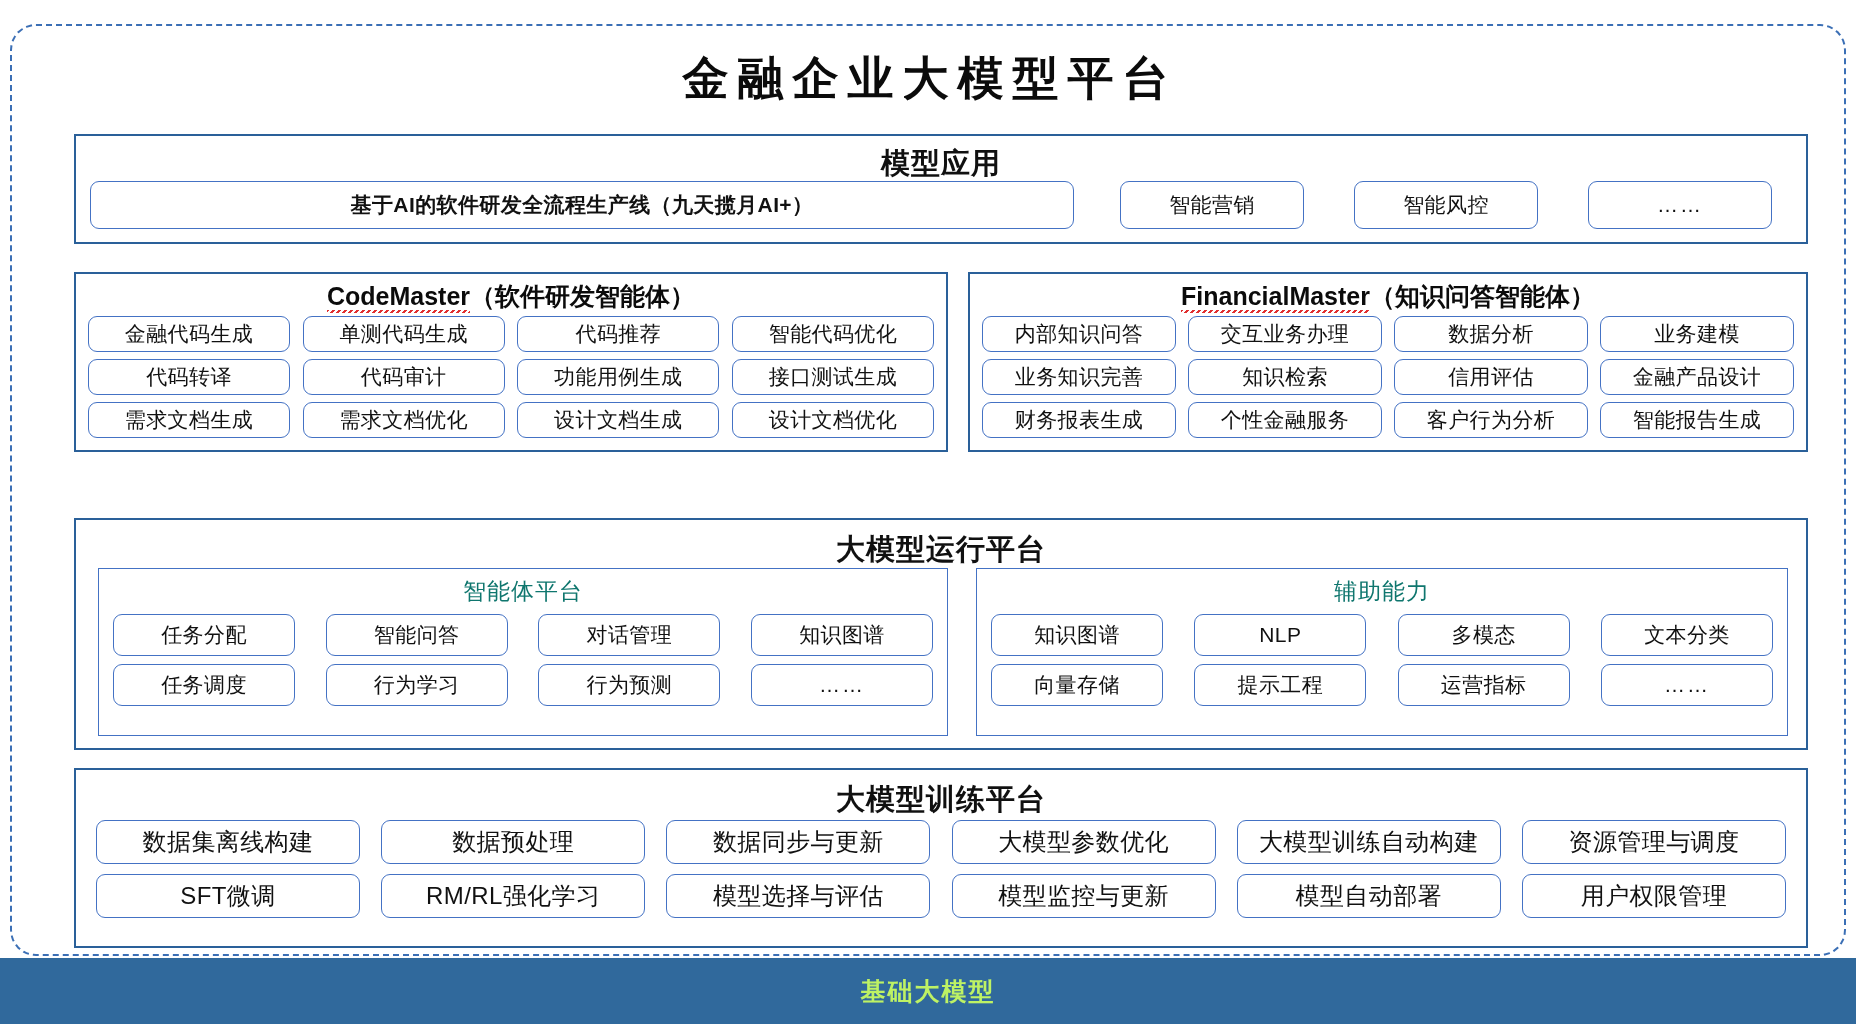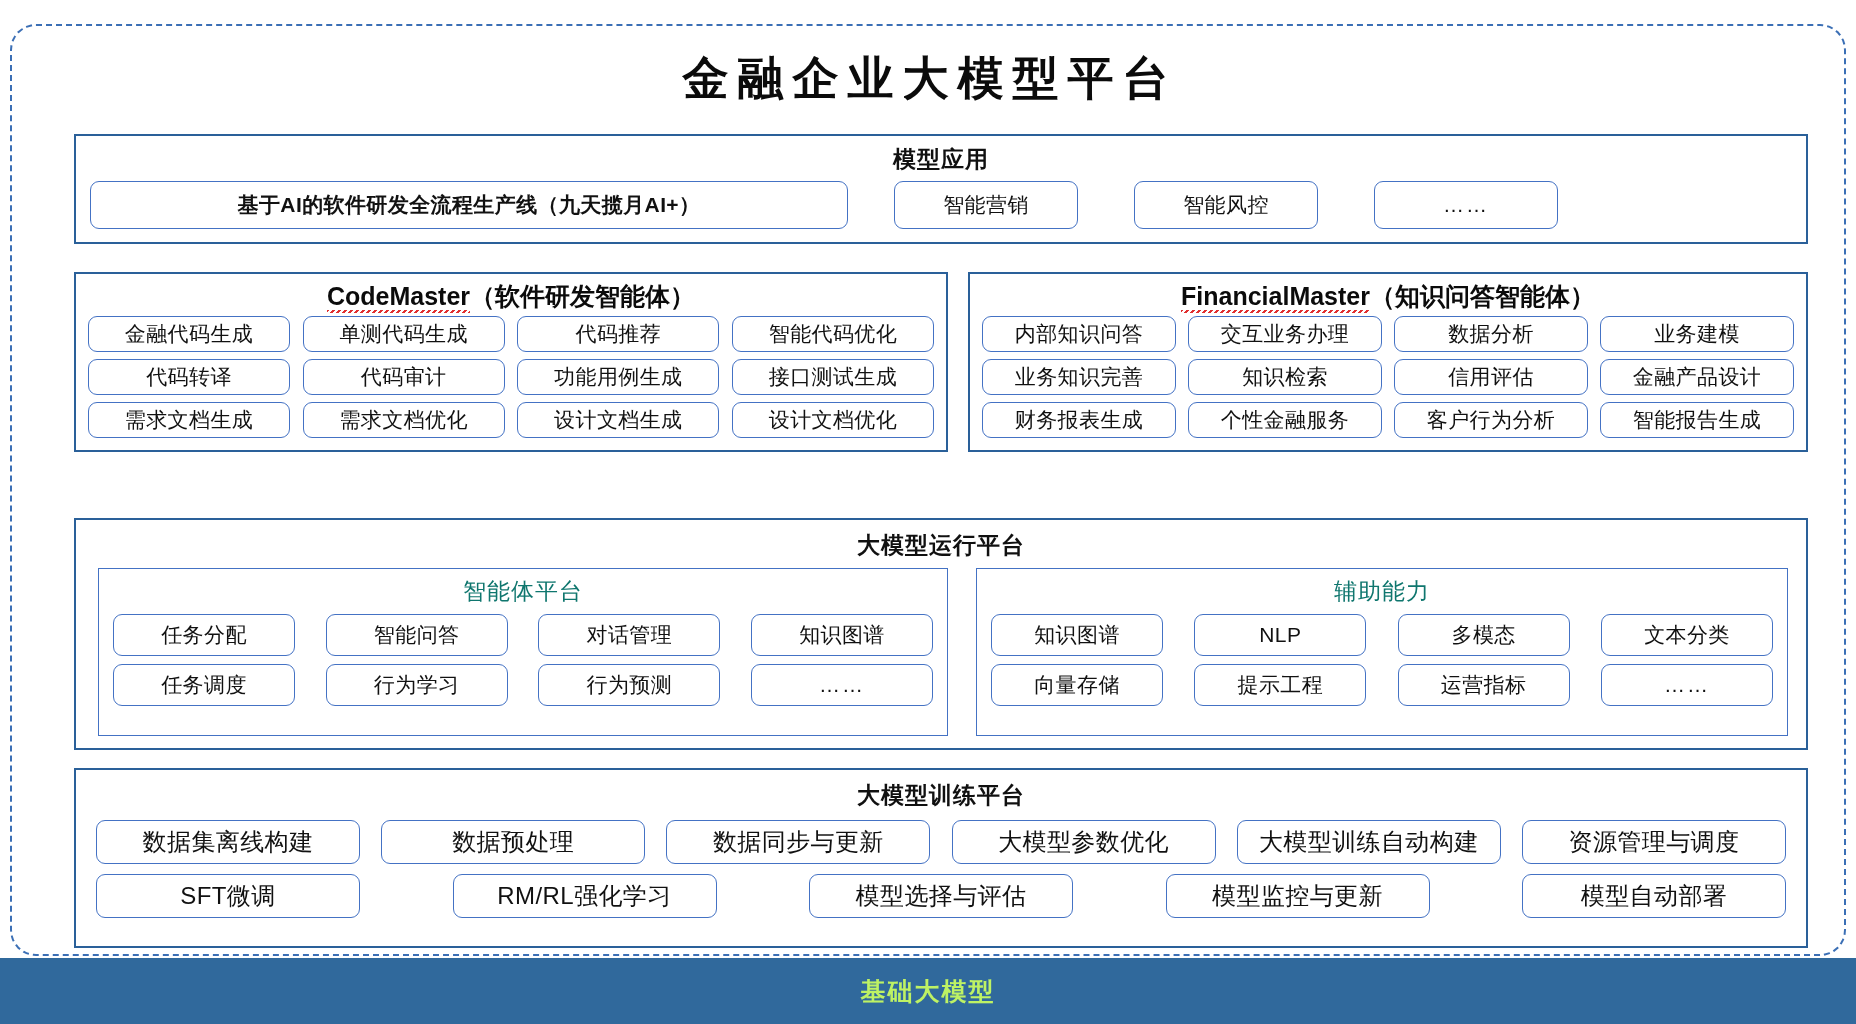--- a/index.html
+++ b/index.html
@@ -48,21 +48,21 @@
 
   
   .section {
     position: absolute;
     border: 2px solid #2a6099;
     background: #ffffff;
   }
 
   .section-title {
     text-align: center;
-    font-size: 23px;
+    font-size: 29px;
     font-weight: 700;
     color: #101010;
     letter-spacing: 1px;
     white-space: nowrap;
   }
 
   
   .pill {
     border: 1.6px solid #4472c4;
     border-radius: 9px;
@@ -88,33 +88,33 @@
     left: 62px;
     top: 108px;
     width: 1734px;
     height: 110px;
   }
   #app-section .section-title { margin-top: 8px; }
   #app-row {
     position: absolute;
     left: 14px;
     top: 45px;
-    width: 1468px;
+    width: 1682px;
     height: 48px;
     display: flex;
     gap: 0;
   }
   #app-wide-pill {
     width: 1090px;
     height: 48px;
     font-weight: 700;
     font-size: 21px;
   }
   #app-section .spacer { flex: 1; }
-  #app-small-pills { display: flex; gap: 10px; }
+  #app-small-pills { display: flex; gap: 4px; }
   #app-small-pills .pill { width: 184px; height: 48px; margin-left: 46px; }
 
   
   #codemaster-section {
     left: 62px;
     top: 246px;
     width: 874px;
     height: 180px;
   }
   #financialmaster-section {
@@ -347,20 +347,21 @@
           <div class="pill small">大模型参数优化</div>
           <div class="pill small">大模型训练自动构建</div>
           <div class="pill small">资源管理与调度</div>
         </div>
         <div class="pill-row">
           <div class="pill small">SFT微调</div>
           <div class="pill small">RM/RL强化学习</div>
           <div class="pill small">模型选择与评估</div>
           <div class="pill small">模型监控与更新</div>
           <div class="pill small">模型自动部署</div>
+          <div class="pill small">用户权限管理</div>
         </div>
       </div>
     </div>
 
   </div>
 
   <div id="base-bar">
     <span class="label">基础大模型</span>
   </div>
 

